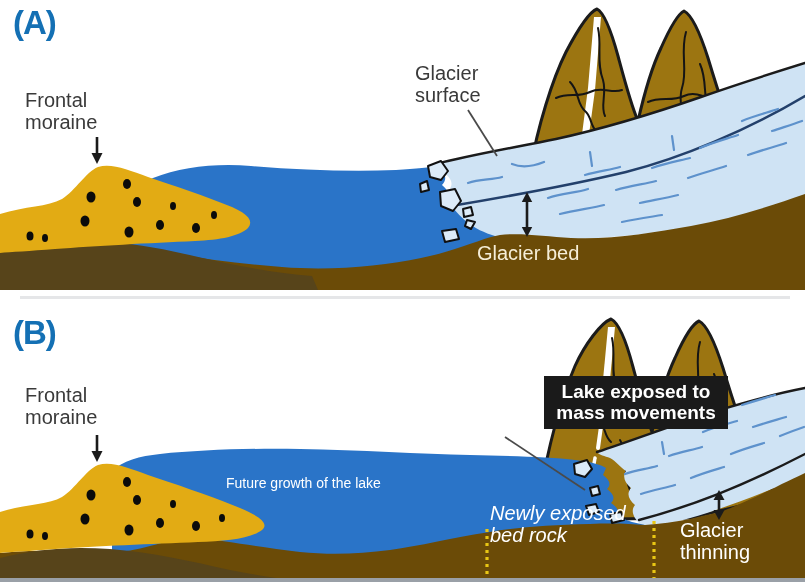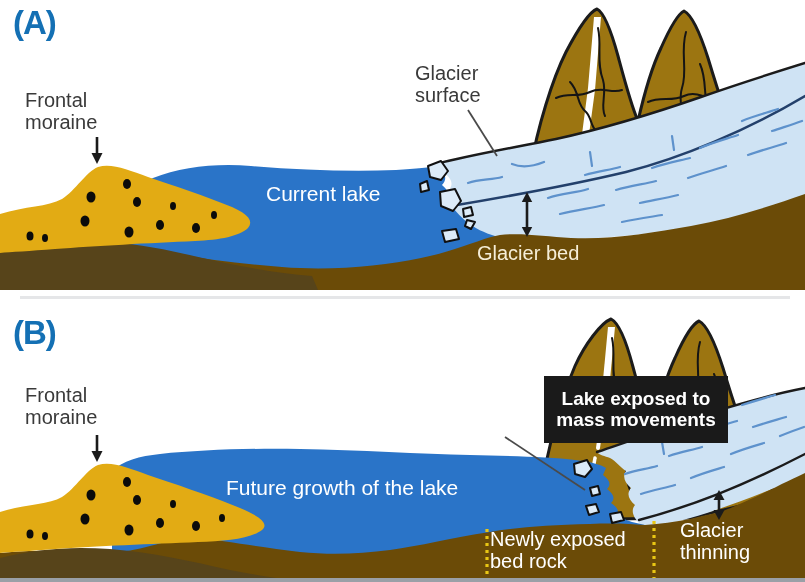--- a/index.html
+++ b/index.html
@@ -37,26 +37,26 @@
   .cream{color:var(--cream-text);}
   .plabel{position:absolute;color:var(--panel-label);font-weight:bold;font-size:33px;
           letter-spacing:-1px;line-height:1;}
   #lbl-frontal-a{left:25px;top:89px;width:145px;}
   #lbl-glacier-surface{left:415px;top:62px;width:95px;}
   #lbl-current-lake{left:266px;top:182px;font-size:21px;}
   #lbl-ice-thickness{left:544px;top:199px;}
   #lbl-glacier-bed{left:477px;top:242px;}
   #lbl-frontal-b{left:25px;top:384px;width:145px;}
   #lbl-retreating{left:398px;top:381px;width:135px;}
-  #lbl-future{left:226px;top:476px;font-size:21px;}
-  #lbl-newly{left:490px;top:528px;width:162px;}
+  #lbl-future{left:226px;top:476px;font-size:14px;}
+  #lbl-newly{left:490px;top:502px;width:162px;font-style:italic;}
   #lbl-thinning{left:680px;top:519px;width:115px;}
   #massbox{position:absolute;left:544px;top:376px;width:184px;background:var(--box-black);
            color:var(--white-text);font-weight:bold;font-size:19px;line-height:1.12;
-           text-align:center;white-space:pre-line;padding:12px 2px;box-sizing:border-box;}
+           text-align:center;white-space:pre-line;padding:5px 2px;box-sizing:border-box;}
   #divider{position:absolute;left:20px;top:296px;width:770px;height:3px;background:#d7d9dc;
            opacity:.65;}
 </style>
 </head>
 <body>
 
 <div id="stage">
 
   <svg id="svgA" width="805" height="290" viewBox="0 0 805 290">
     <g>
@@ -180,21 +180,20 @@
     <line class="s-pointer" x1="505" y1="131" x2="585" y2="184"></line>
 
     <rect x="0" y="272" width="805" height="4" fill="var(--bottom-bar)"></rect>
   </svg>
 
   <div class="plabel" style="left:13px;top:6px;">(A)</div>
   <div class="lbl center" id="lbl-frontal-a">Frontal
 moraine</div>
   <div class="lbl center" id="lbl-glacier-surface">Glacier
 surface</div>
-  <div class="lbl white" id="lbl-current-lake">Current lake</div>
   <div class="lbl cream" id="lbl-glacier-bed">Glacier bed</div>
 
   <div class="plabel" style="left:13px;top:316px;">(B)</div>
   <div class="lbl center" id="lbl-frontal-b">Frontal
 moraine</div>
   <div id="massbox">Lake exposed to
 mass movements</div>
   <div class="lbl white" id="lbl-future">Future growth of the lake</div>
   <div class="lbl white center" id="lbl-newly">Newly exposed
 bed rock</div>

